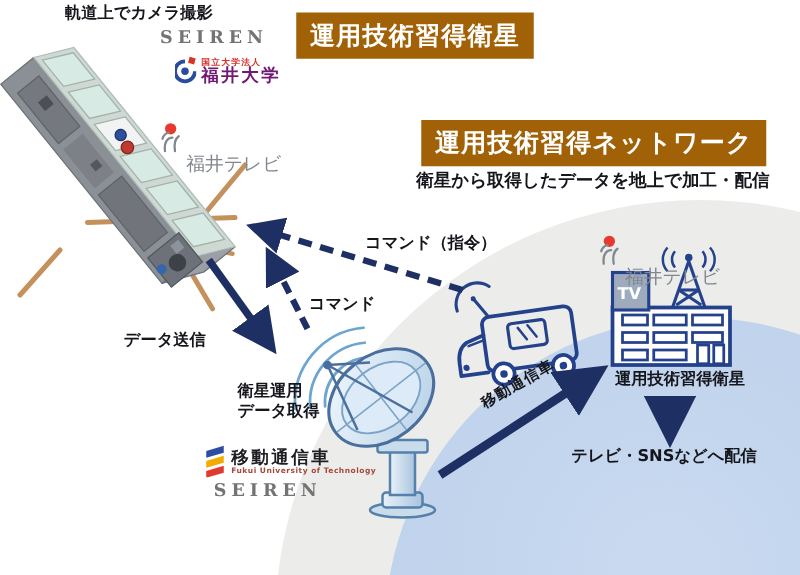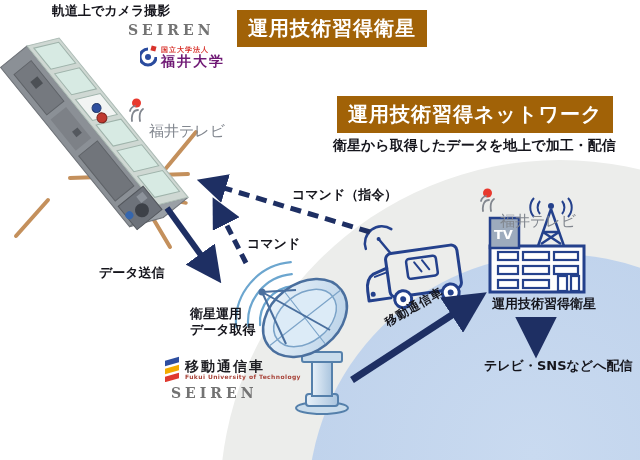--- a/index.html
+++ b/index.html
@@ -241,15 +241,15 @@
         <path d="M3,13 a7,7 0 0 1 5,-5"></path>
         <path d="M5,23 C4,16 7,12 11,12"></path>
         <path d="M13,23 C12,17 13,13 16,11"></path>
       </g>
     </svg>
     <span class="txt-gray">福井テレビ</span>
   </div>
 
   <div class="lbl" style="left:492px;top:296px;">運用技術習得衛星</div>
 
-  <div class="lbl" style="left:484px;top:358px;">テレビ・SNSなどへ配信</div>
+  <div class="lbl" style="left:457px;top:358px;">テレビ・SNSなどへ配信</div>
 
 </div>
 
 </body></html>

